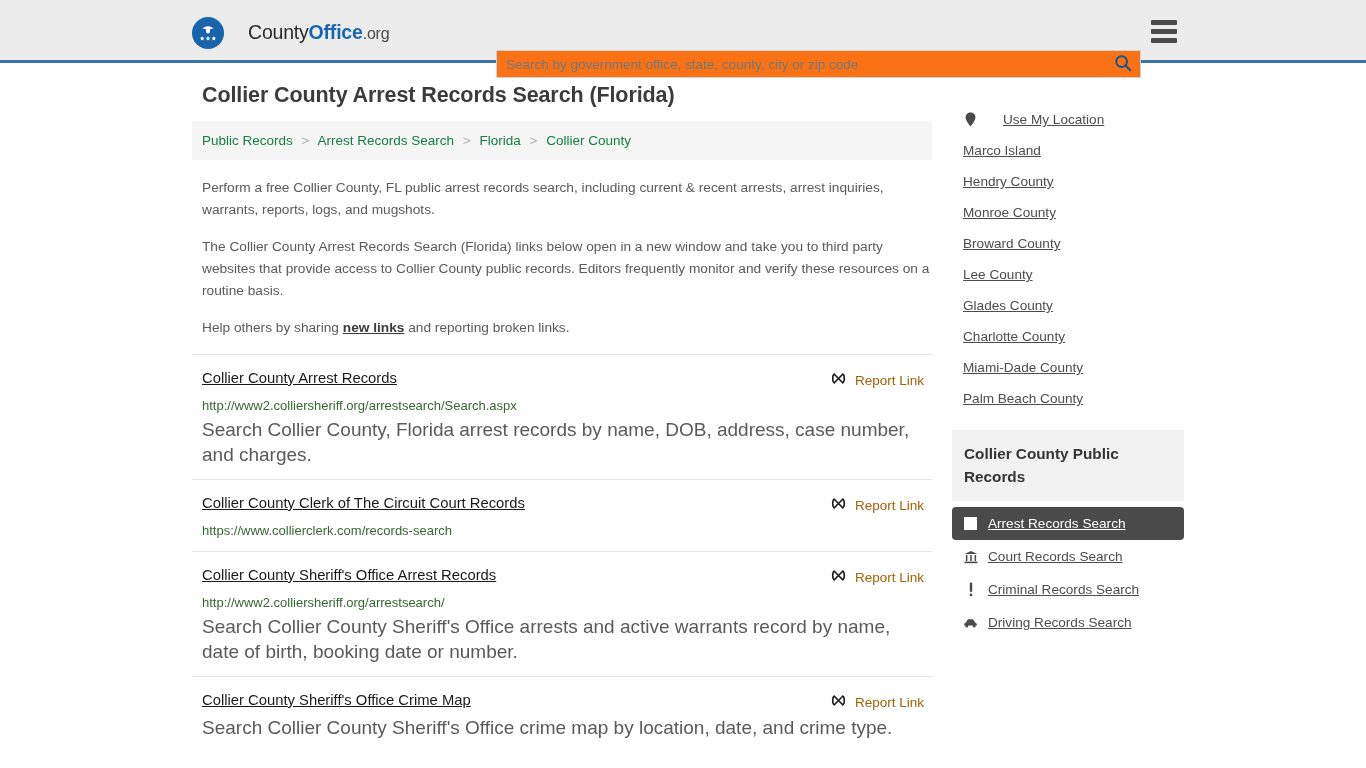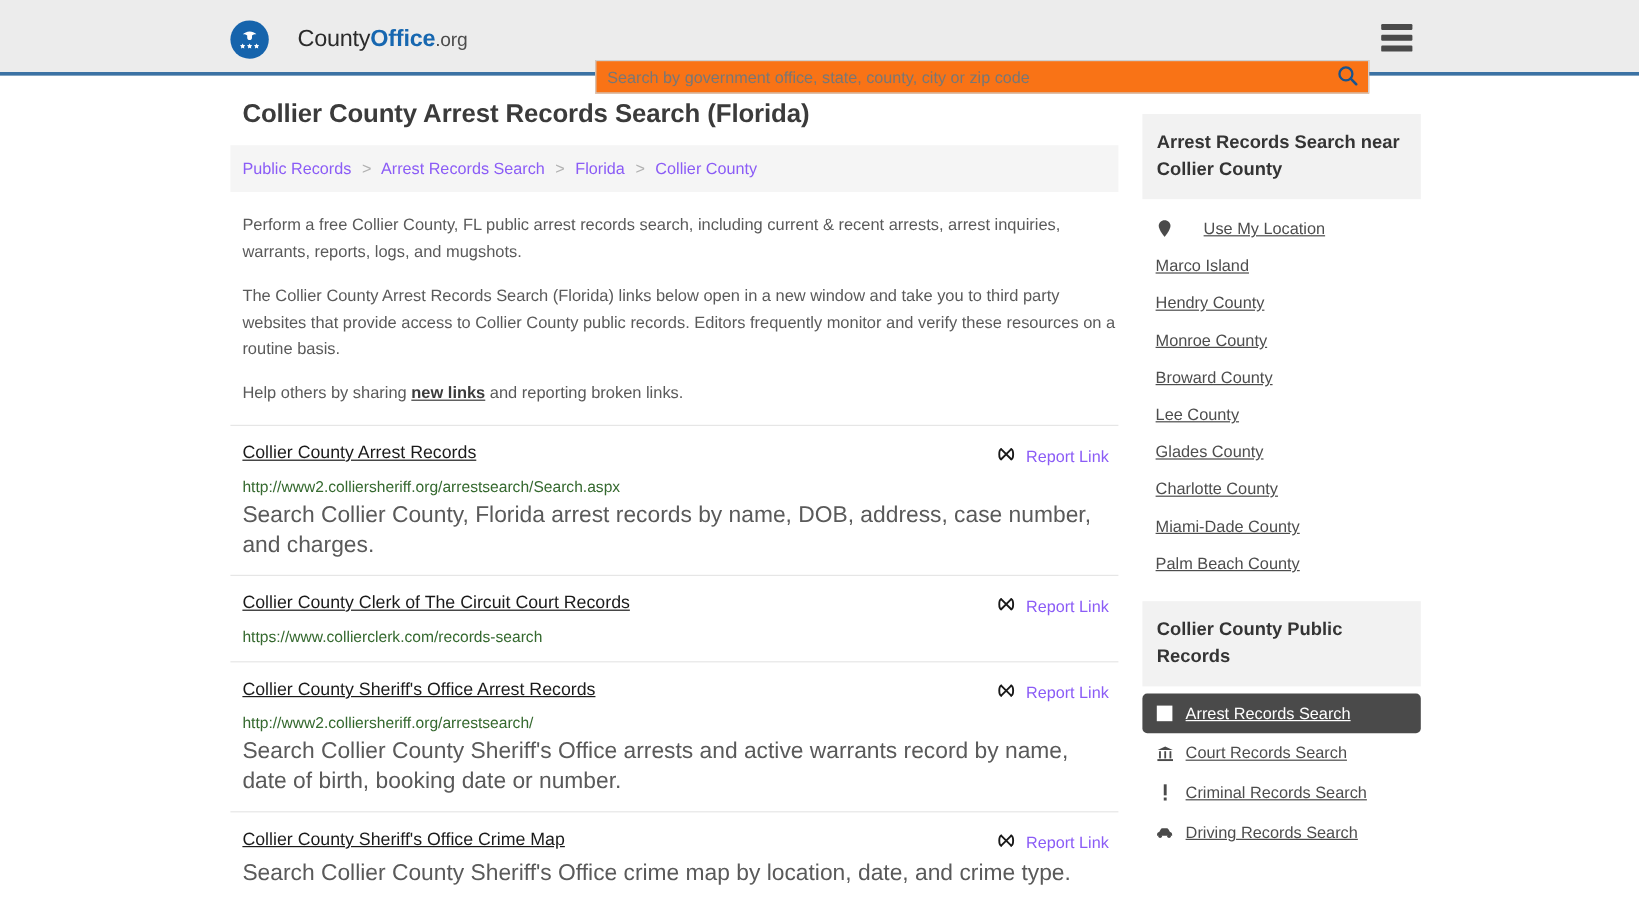--- a/index.html
+++ b/index.html
@@ -120,21 +120,21 @@
   }
 
   .breadcrumb {
     background: #f5f5f5;
     padding: 12px 0 12px 10px;
     font-size: 13.5px;
     color: #616161;
     margin-bottom: 17px;
   }
   .breadcrumb a {
-    color: #8b5cf6;
+    color: #15803d;
     text-decoration: none;
   }
   .breadcrumb .sep { color: #b1b1b1; margin: 0 5px; }
 
   .intro p {
     font-size: 13.7px;
     line-height: 22px;
     color: #5a5a5a;
     margin: 0 0 15px 0;
     padding-left: 10px;
@@ -163,21 +163,21 @@
     color: #1a1a1a;
     text-decoration: underline;
     line-height: 18px;
     max-width: 600px;
   }
   .report-link {
     display: flex;
     align-items: center;
     gap: 8px;
     font-size: 13.5px;
-    color: #8b5cf6;
+    color: #a16207;
     text-decoration: none;
     white-space: nowrap;
     padding-right: 8px;
     margin-top: 1px;
     cursor: pointer;
   }
   .result-url {
     display: block;
     font-size: 13px;
     color: #35692f;
@@ -382,21 +382,20 @@
             <span>Report Link</span>
           </a>
         </div>
         <div class="result-desc">Search Collier County Sheriff's Office crime map by location, date, and crime type.</div>
       </div>
 
     </div>
 
     <div class="side-col">
 
-      <div class="side-panel-title">Arrest Records Search near Collier County</div>
 
       <div class="side-links">
 
         <div class="side-link-row">
           <span class="ico">
             <svg width="11" height="15" viewBox="0 0 11 15">
               <path d="M5.5 0.6 C2.7 0.6 0.6 2.7 0.6 5.4 C0.6 8.7 5.5 14.4 5.5 14.4 C5.5 14.4 10.4 8.7 10.4 5.4 C10.4 2.7 8.3 0.6 5.5 0.6 Z" fill="#4a4a4a"></path>
             </svg>
           </span>
           <a>Use My Location</a>

